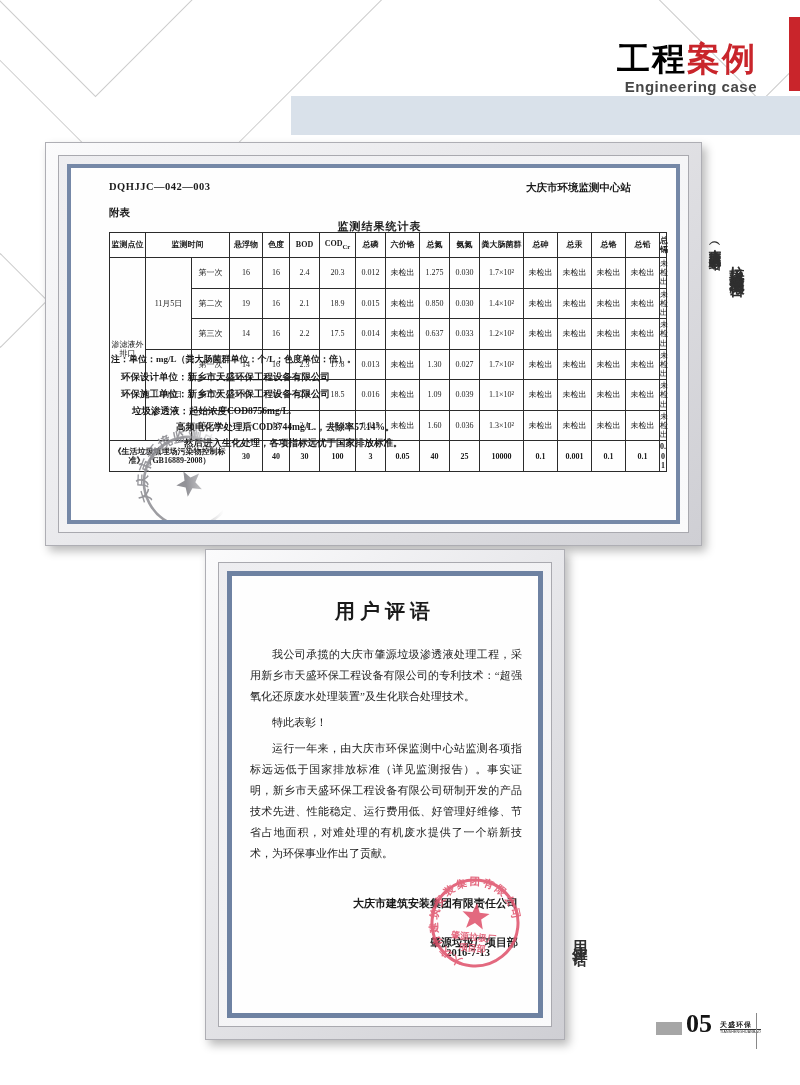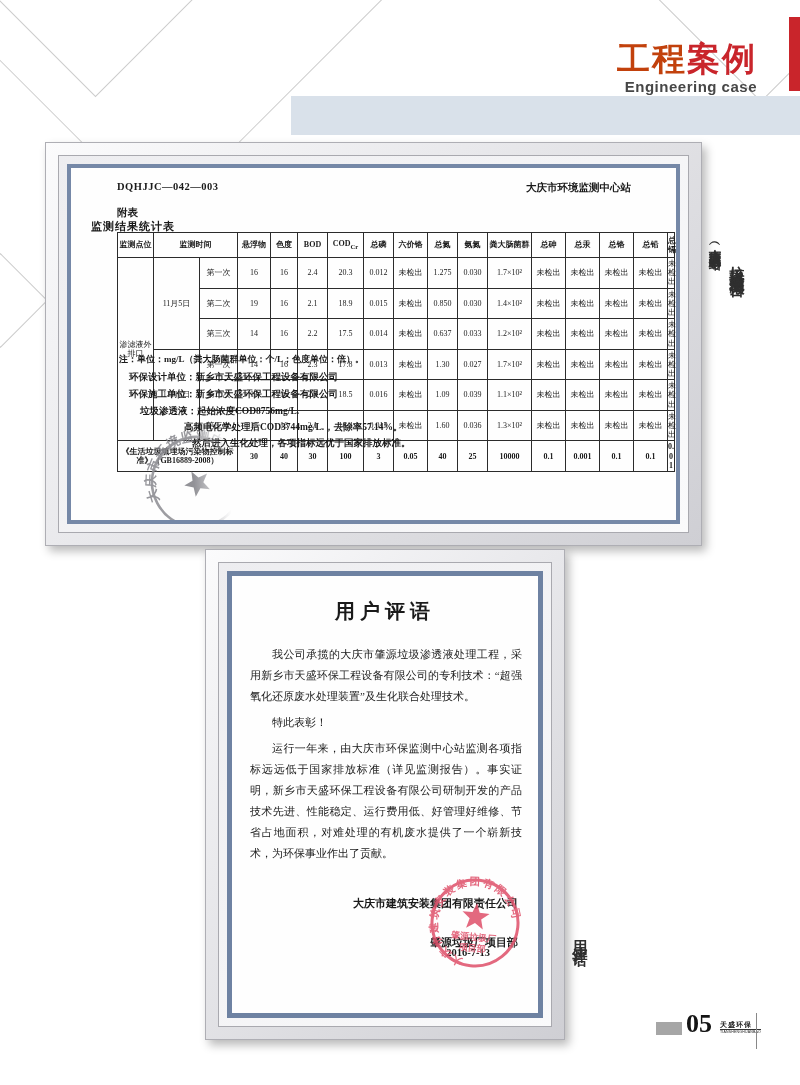--- a/index.html
+++ b/index.html
@@ -5,35 +5,35 @@
   html,body{margin:0;padding:0;background:#ffffff;}
   #page{position:relative;width:800px;height:1085px;margin:0 auto;background:#ffffff;overflow:hidden;
         font-family:"Liberation Serif","DejaVu Serif",serif;color:#1a1a1a;}
   
   .diamond{position:absolute;border:1px solid #cccccc;transform:rotate(45deg);z-index:0;background:transparent;}
   
   .band{position:absolute;left:291px;top:96px;width:509px;height:39px;background:#d9e1ea;z-index:1;}
   .redbar{position:absolute;left:789px;top:17px;width:11px;height:74px;z-index:3;}
   .hdr{position:absolute;right:43px;top:42px;z-index:3;text-align:right;font-family:"Liberation Sans","DejaVu Sans",sans-serif;}
   .hdr .cn{font-size:33px;font-weight:bold;letter-spacing:2px;line-height:1;}
-  .hdr .cn .black{color:#c2410c;}
+  .hdr .cn .black{color:#000000;}
   .hdr .cn .red{color:#c9252b;}
   .hdr .en{font-size:15px;font-weight:bold;color:#474747;margin-top:3px;letter-spacing:0.5px;}
   
   .frame{position:absolute;z-index:2;background:linear-gradient(135deg,#fbfbfc 0%,#e9e9ec 40%,#cfcfd4 100%);
          border:1px solid #aeaeb4;box-shadow:4px 5px 9px rgba(0,0,0,0.28);padding:12px;box-sizing:border-box;}
   .frame-in{height:100%;background:linear-gradient(315deg,#fafafb,#ededf0);border:1px solid #a9a9af;padding:8px;box-sizing:border-box;}
   .mat1{height:100%;border:4px solid #7588a7;background:#fefefe;position:relative;box-sizing:border-box;overflow:hidden;}
   .mat2{height:100%;border:5px solid #6e82a2;background:#fefefe;position:relative;box-sizing:border-box;overflow:hidden;}
   
-  .doc1{position:absolute;inset:0;font-size:10px;margin-left:8px;}
+  .doc1{position:absolute;inset:0;font-size:10px;}
   .docno{position:absolute;left:38px;top:13px;font-weight:bold;font-size:10.5px;letter-spacing:0.5px;}
   .org{position:absolute;right:45px;top:13px;font-size:10.5px;font-weight:bold;}
   .fubiao{position:absolute;left:38px;top:38px;font-size:10.5px;font-weight:bold;}
-  .ttitle{position:absolute;left:12px;right:0;top:51px;text-align:left;font-size:11px;font-weight:bold;letter-spacing:1px;}
+  .ttitle{position:absolute;left:12px;right:0;top:51px;text-align:center;font-size:11px;font-weight:bold;letter-spacing:1px;}
   .rtable{position:absolute;left:38px;top:64px;width:558px;border-collapse:collapse;table-layout:fixed;font-size:8px;line-height:1.15;}
   .rtable th,.rtable td{border:1px solid #2b2b2b;text-align:center;vertical-align:middle;padding:1px 0;word-break:break-all;}
   .rtable th{font-weight:bold;height:22px;}
   .rtable td{height:10px;}
   .rtable .std td{font-weight:bold;height:20px;}
   .note{position:absolute;left:40px;top:185px;font-size:9px;font-weight:bold;}
   .iline{position:absolute;font-size:9.5px;font-weight:bold;white-space:nowrap;}
   .stampg{position:absolute;left:62px;top:258px;width:112px;height:112px;transform:rotate(-28deg);opacity:0.85;
           -webkit-mask-image:linear-gradient(115deg,#000 48%,transparent 72%);mask-image:linear-gradient(115deg,#000 48%,transparent 72%);}
   

